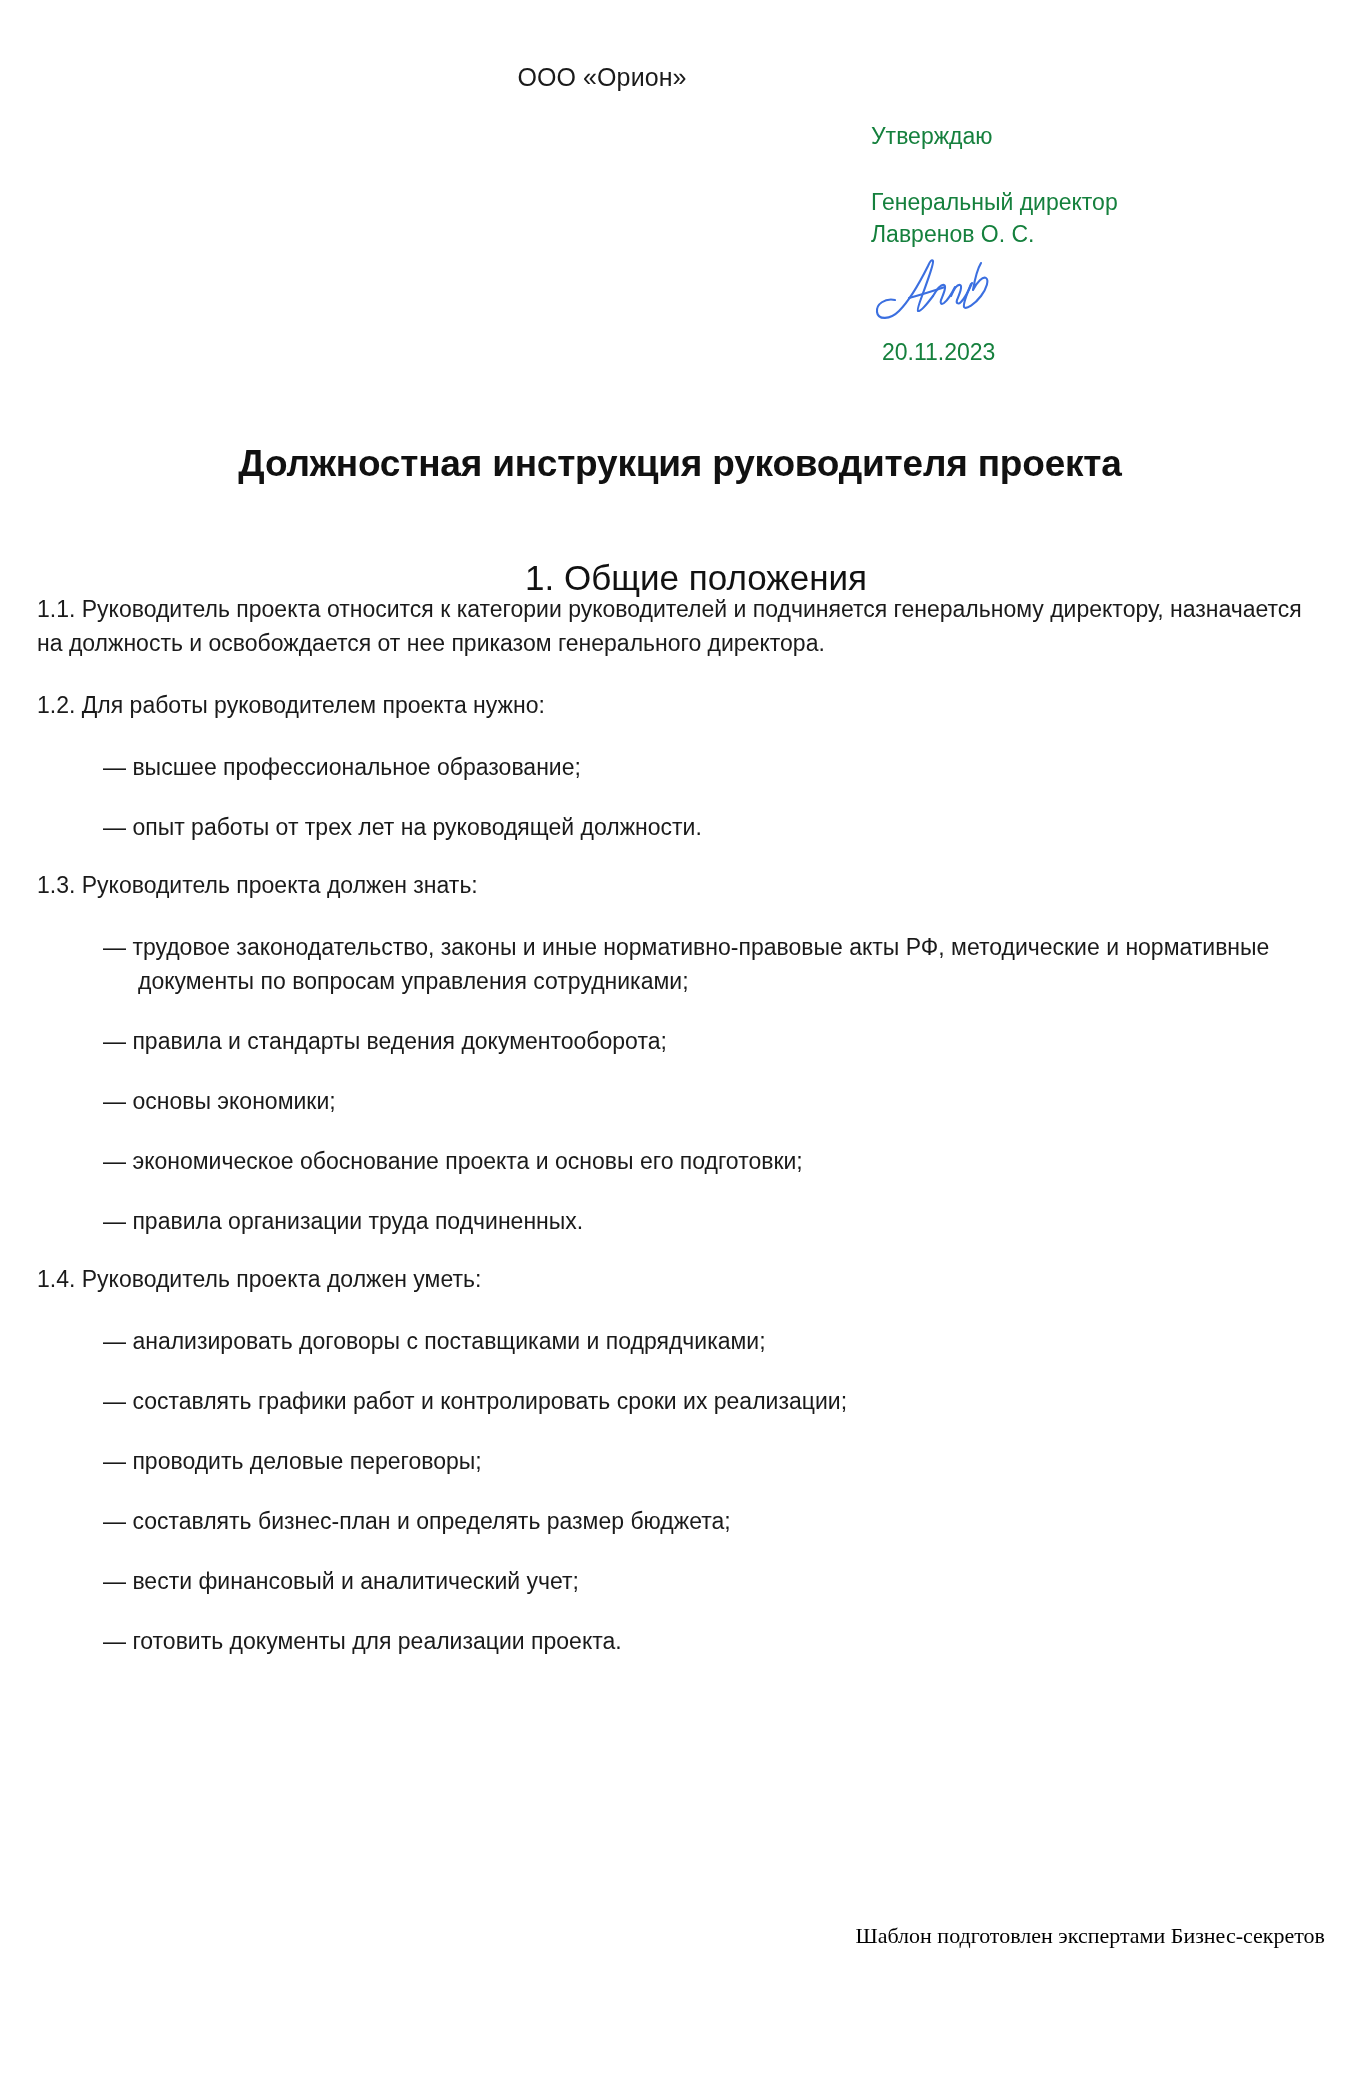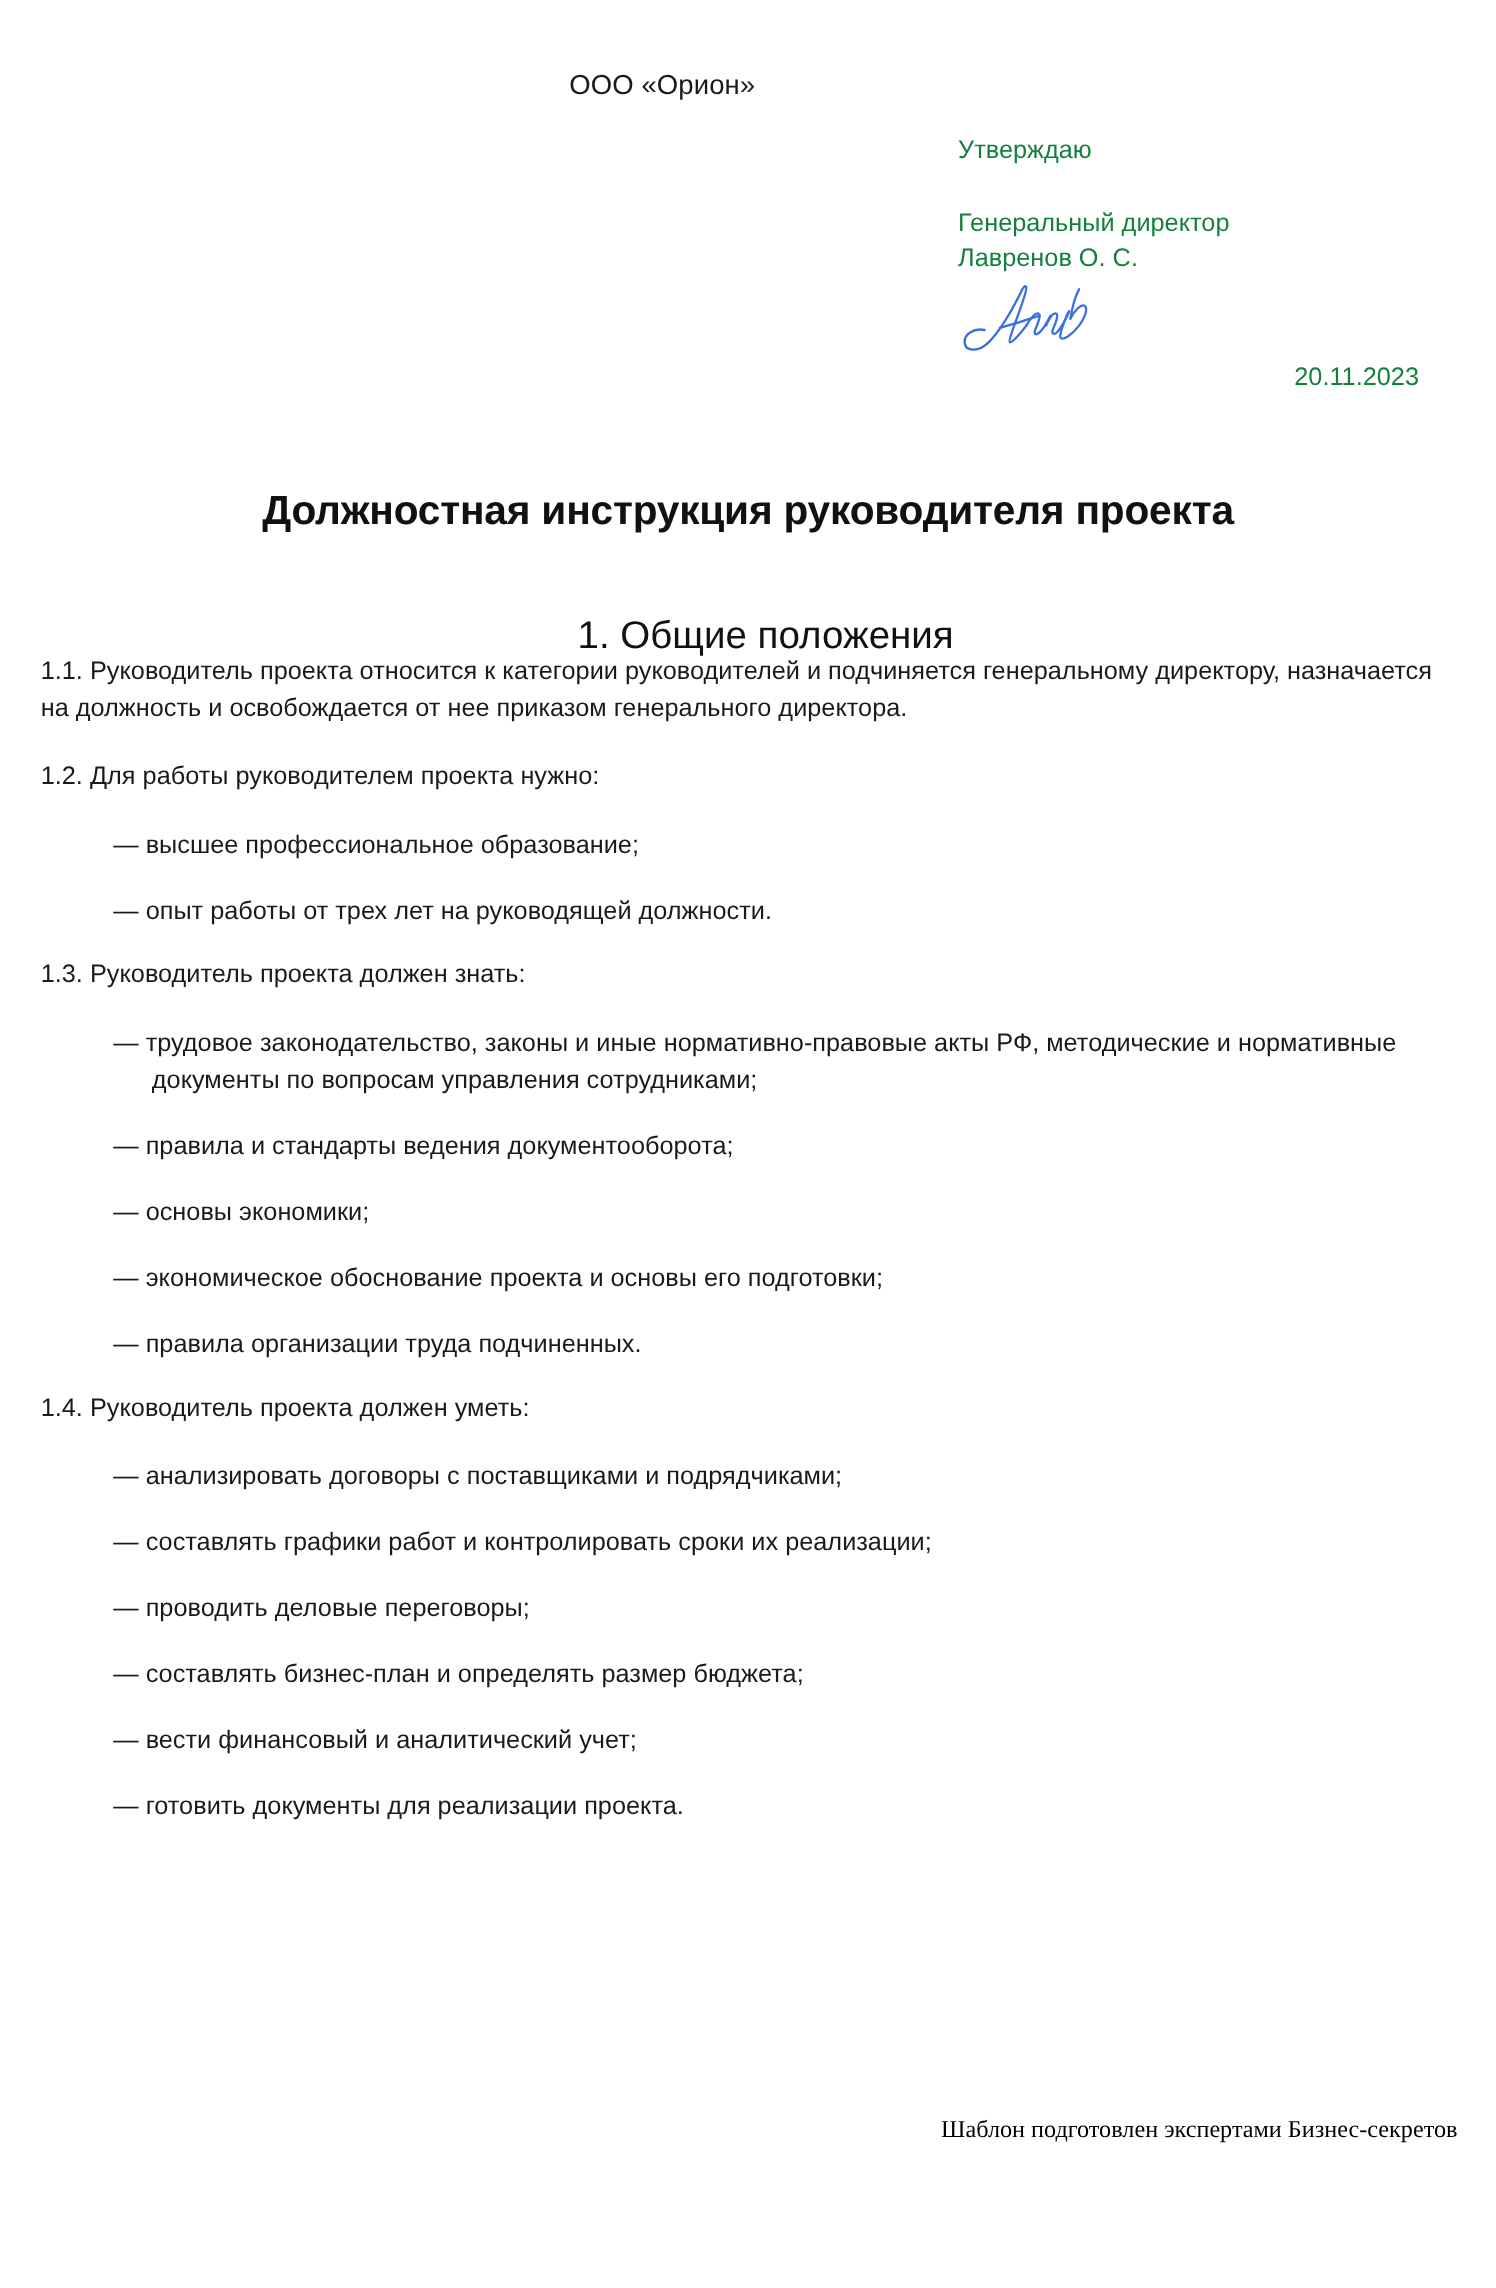--- a/index.html
+++ b/index.html
@@ -55,24 +55,23 @@
   }
 
   .signature {
     margin: 4px 0 0 -6px;
     height: 72px;
     width: 180px;
     display: block;
   }
 
   .approval-date {
-    margin: 1px;
+    margin: 11px;
     line-height: 30px;
     font-size: 23px;
-    text-align: right;
   }
 
   
   .doc-title {
     position: absolute;
     top: 440px;
     left: 0;
     width: 1360px;
     text-align: center;
     font-size: 37px;

